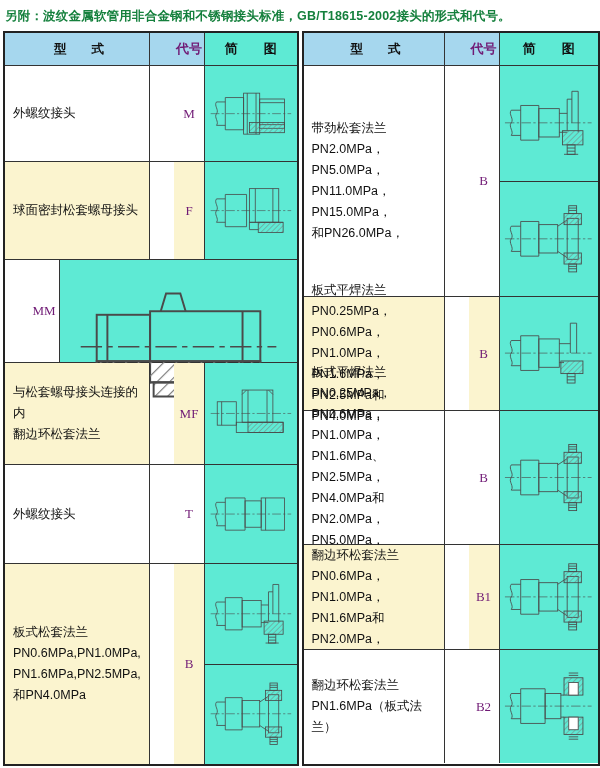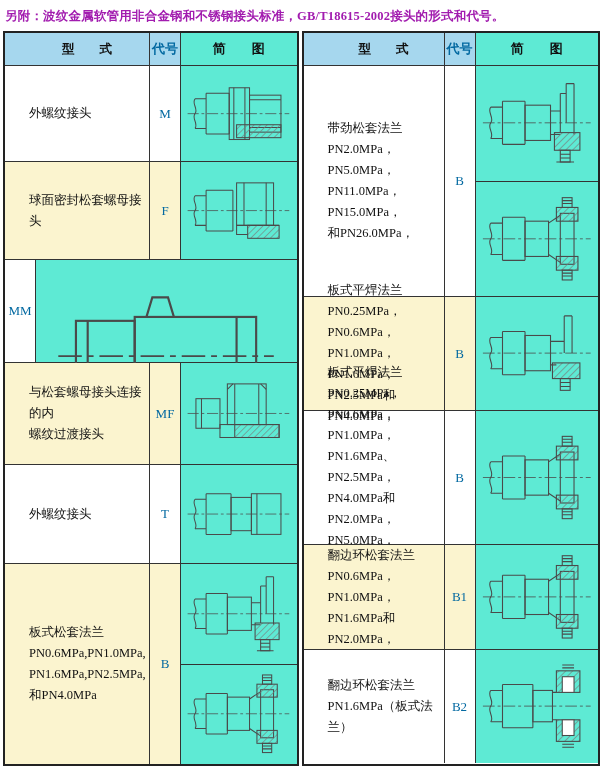--- a/index.html
+++ b/index.html
@@ -1,45 +1,44 @@
 <!DOCTYPE html>
 <html><head>
 <meta charset="utf-8">
 <style>
   html,body{margin:0;padding:0;}
   body{
     width:600px;height:768px;overflow:hidden;background:#ffffff;
     font-family:"Liberation Sans",sans-serif;position:relative;
   }
   .title{
-    padding:8px 8px 6px 5px;font-size:12.5px;font-weight:bold;color:#a21caf;
+    padding:8px 8px 6px 5px;font-size:12.5px;font-weight:bold;color:#15803d;
     letter-spacing:.2px;
-    font-family:Liberation Serif, serif;
   }
   .tables{display:flex;margin-left:3px;}
   .tbl{border:2px solid #222;background:#fff;}
   .tbl.left{width:294px;margin-right:3px;}
   .tbl.right{width:297px;}
   .hrow,.row{display:flex;border-bottom:1px solid #333;}
   .row:last-child{border-bottom:none;}
   .cell{box-sizing:border-box;border-right:1px solid #333;}
   .cell:last-child{border-right:none;}
   .hrow{height:32px;background:#a6d7ee;}
   .th{
     display:flex;align-items:center;justify-content:center;
     font-family:"Liberation Serif",serif;font-weight:bold;font-size:13px;color:#111;
   }
   .tbl.left .c-type{width:145px;}
   .tbl.right .c-type{width:141px;}
   .c-code{width:31px;display:flex;align-items:center;justify-content:center;
-    font-family:"Liberation Serif",serif;font-size:13px;color:#0369a1;}
+    font-family:"Liberation Serif",serif;font-size:13px;color:#701a75;margin-left:24px;}
   .c-diag{flex:1;display:flex;flex-direction:column;background:#5eead4;}
   .c-type{
-    display:flex;align-items:center;padding:4px 4px 4px 24px;
-    font-family:Liberation Serif, serif;font-size:12.5px;line-height:21px;color:#111;
+    display:flex;align-items:center;padding:4px 4px 4px 8px;
+    font-family:Liberation Sans, sans-serif;font-size:12.5px;line-height:21px;color:#111;
     white-space:pre-line;
   }
   .hl{background:#fbf4cf;}
   .sub{flex:1;display:flex;align-items:center;justify-content:center;}
   .sub.divided{border-bottom:1px solid #333;}
   .dg{width:96%;height:94%;}
 </style>
 </head>
 <body>
 
@@ -117,21 +116,21 @@
                 <rect x="14" y="54" width="92" height="12" fill="url(#hatch)"></rect>
                 <path d="M46,66 V74 H60 V66 Z" fill="url(#hatch)"></path>
               </g>
             </svg>
           </div>
       </div>
     </div>
 
     <div class="row" style="height:101px">
       <div class="cell c-type hl">与松套螺母接头连接的内
-螺纹过渡接头</div>
+翻边环松套法兰</div>
       <div class="cell c-code hl">MF</div>
       <div class="cell c-diag">
         <div class="sub">
             <svg class="dg" viewBox="0 0 120 92">
               <g stroke="#4a4a4a" stroke-width="1.1" fill="none">
                 <path d="M5,46 H115" stroke-dasharray="12 3 3 3" stroke-width="0.8"></path>
                 <rect x="14" y="30" width="26" height="32"></rect>
                 <path d="M20,30 V62"></path>
                 <rect x="48" y="14" width="42" height="44"></rect>
                 <path d="M56,14 V58 M82,14 V58 M48,20 L54,14 M84,14 L90,20"></path>

